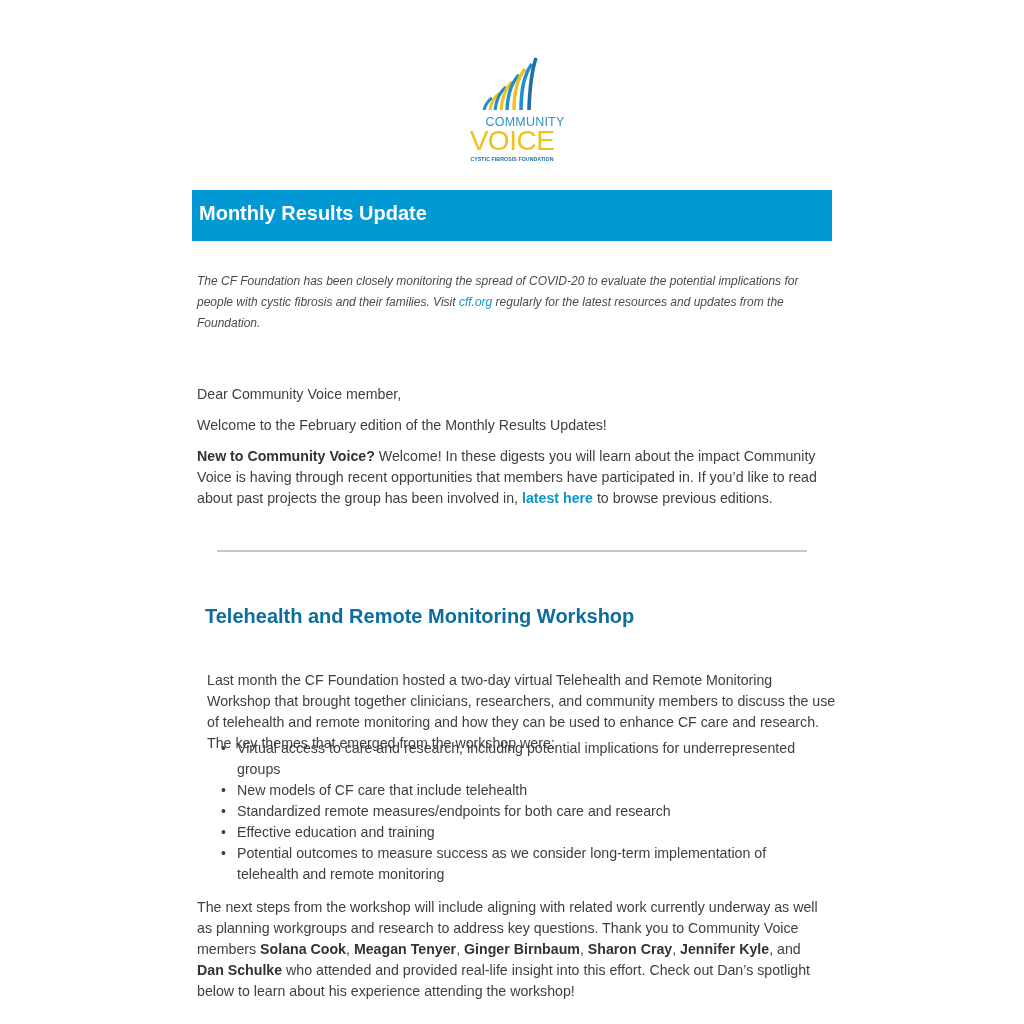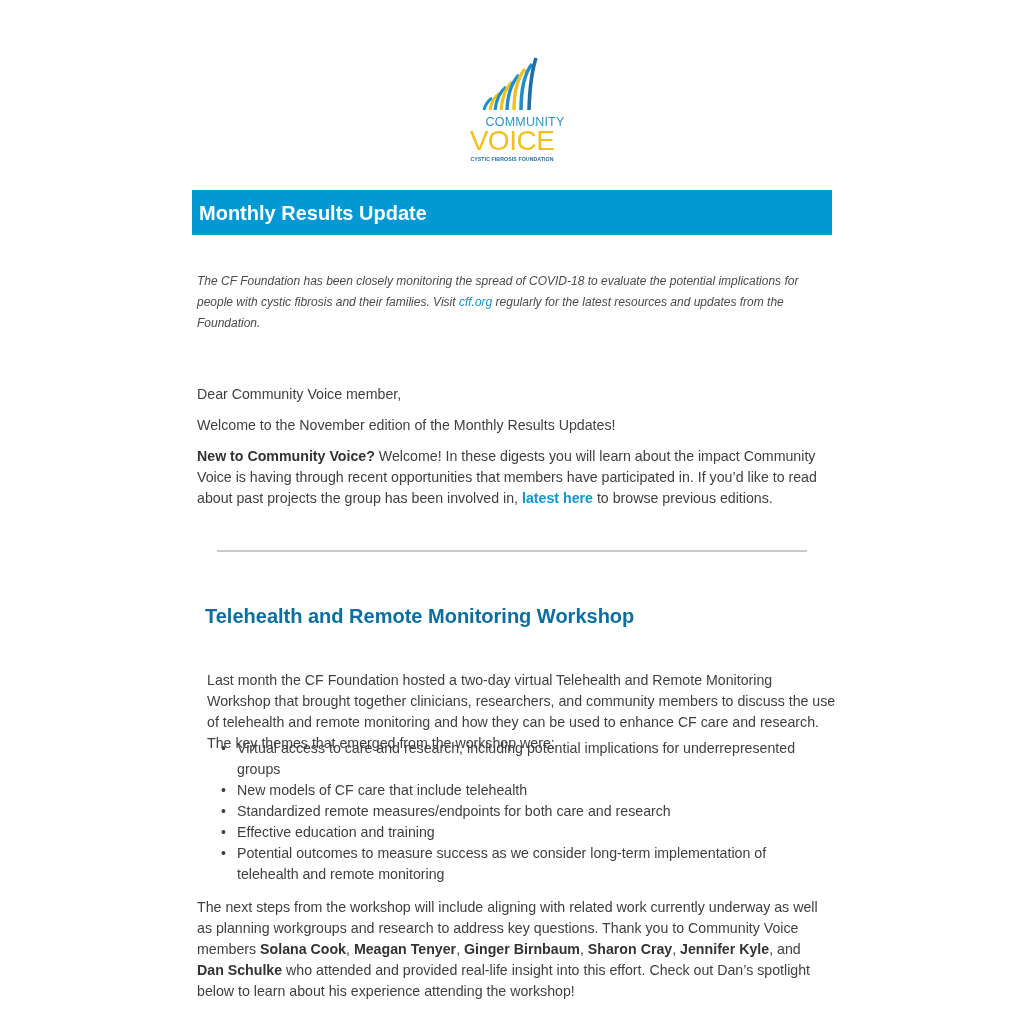--- a/index.html
+++ b/index.html
@@ -18,21 +18,21 @@
     .logo-voice {
       position: absolute; left: 0; top: 70px; width: 92px; text-align: center;
       font-size: 28px; font-weight: normal; color: #f0c01c; line-height: 30px; letter-spacing: -0.5px;
     }
     .logo-cff {
       position: absolute; left: 0; top: 99px; width: 92px; text-align: center;
       font-size: 5.2px; font-weight: bold; color: #1e6fa5; letter-spacing: 0.1px; line-height: 8px;
     }
 
     .banner {
-      position: absolute; left: 0; top: 190px; width: 640px; height: 45px;
+      position: absolute; left: 0; top: 190px; width: 640px; height: 51px;
       background: #0198d4;
     }
     .banner-title {
       position: absolute; left: 7px; top: 11px;
       font-size: 20px; font-weight: bold; color: #ffffff; line-height: 24px;
     }
 
     .notice {
       position: absolute; left: 5px; top: 271px; width: 625px;
       font-size: 12px; font-style: italic; line-height: 21px; color: #4a4a4a;
@@ -92,24 +92,24 @@
     </svg>
     <div class="logo-community">COMMUNITY</div>
     <div class="logo-voice">VOICE</div>
     <div class="logo-cff">CYSTIC FIBROSIS FOUNDATION</div>
   </div>
 
   <div class="banner">
     <div class="banner-title">Monthly Results Update</div>
   </div>
 
-  <p class="notice"><span>The CF Foundation has been closely monitoring the spread of COVID-18 to evaluate the potential implications for people with cystic fibrosis and their families. Visit </span><a class="link" href="#">cff.org</a><span> regularly for the latest resources and updates from the Foundation.</span></p>
+  <p class="notice"><span>The CF Foundation has been closely monitoring the spread of COVID-20 to evaluate the potential implications for people with cystic fibrosis and their families. Visit </span><a class="link" href="#">cff.org</a><span> regularly for the latest resources and updates from the Foundation.</span></p>
 
   <p class="para p-dear">Dear Community Voice member,</p>
-  <p class="para p-welcome">Welcome to the November edition of the Monthly Results Updates!</p>
+  <p class="para p-welcome">Welcome to the February edition of the Monthly Results Updates!</p>
   <p class="para p-new"><b>New to Community Voice?</b><span> Welcome! In these digests you will learn about the impact Community Voice is having through recent opportunities that members have participated in. If you’d like to read about past projects the group has been involved in, </span><a class="link-bold" href="#">latest here</a><span> to browse previous editions.</span></p>
 
   <div class="rule"></div>
 
   <h2 class="section-title">Telehealth and Remote Monitoring Workshop</h2>
 
   <p class="para p-last">Last month the CF Foundation hosted a two-day virtual Telehealth and Remote Monitoring Workshop that brought together clinicians, researchers, and community members to discuss the use of telehealth and remote monitoring and how they can be used to enhance CF care and research. The key themes that emerged from the workshop were:</p>
 
   <ul class="themes">
     <li><span class="bullet">•</span><span>Virtual access to care and research, including potential implications for underrepresented groups</span></li>

